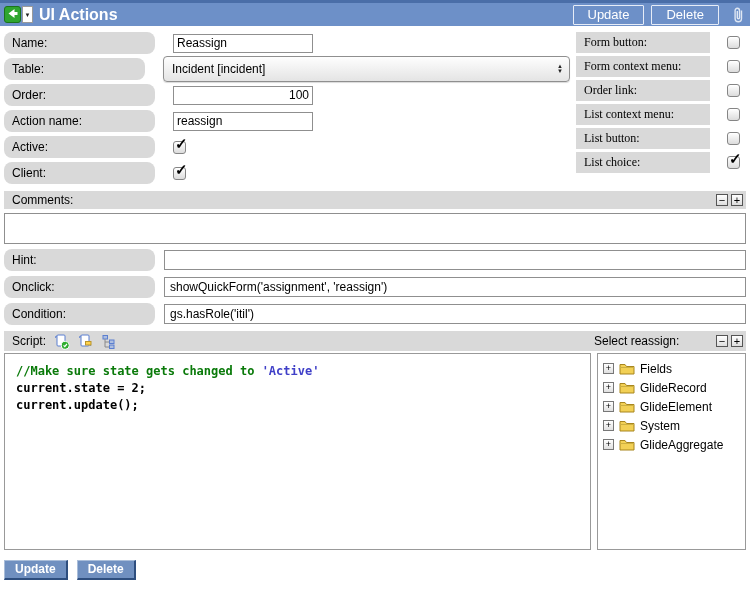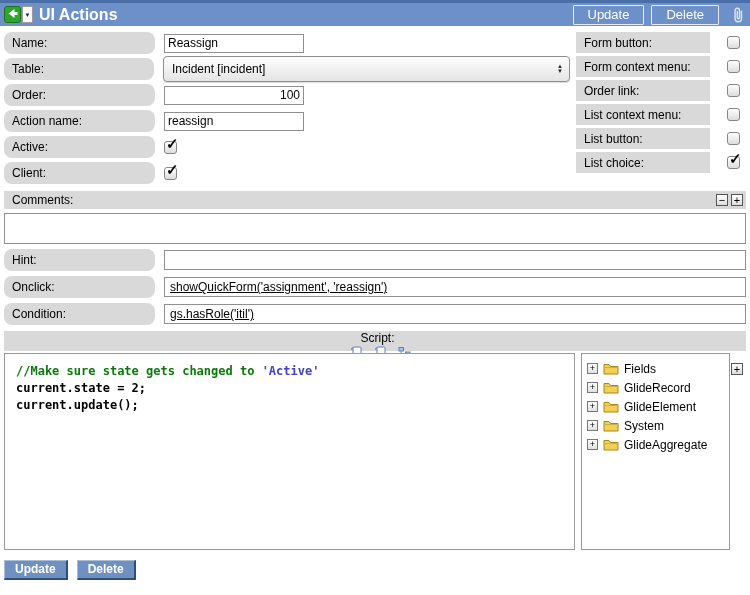--- a/index.html
+++ b/index.html
@@ -36,40 +36,40 @@
   
   .form-area { display:flex; padding:6px 4px 2px 4px; }
   .col-left  { width:566px; display:flex; flex-direction:column; gap:4px; }
   .col-right { width:170px; margin-left:auto; display:flex; flex-direction:column; gap:3px; }
 
   .frow { display:flex; align-items:center; height:22px; }
   .flabel {
     width:151px; height:100%; background:#d9d9d9;
     display:flex; align-items:center; padding-left:8px;border-radius:8px;
   }
-  .fctrl { margin-left:9px; display:flex; }
+  .fctrl { margin-left:18px; display:flex; }
   input.txt {
     width:140px; height:19px; border:1px solid #8f8f8f;
     font-family:inherit; font-size:12px; padding:1px 3px;
   }
   input.num { text-align:right; }
 
   .selectbox {
     width:407px; height:26px; border:1px solid #8f8f8f; border-radius:4px;
     background:linear-gradient(#fefefe,#e4e4e4);
     display:flex; align-items:center; padding:0 6px 0 8px; cursor:pointer;
     box-shadow:0 1px 1px rgba(0,0,0,.15);
   }
   .sel-arrows { margin-left:auto; display:flex; flex-direction:column; align-items:center; }
   .sel-arrows span { font-size:6px; line-height:5px; color:#222; }
 
   .crow { display:flex; align-items:center; height:21px; }
   .clabel {
     width:134px; height:100%; background:#d9d9d9;
-    display:flex; align-items:center; padding-left:8px;
+    display:flex; align-items:center; padding-left:8px;font-family:Liberation Serif, serif;
   }
   .cb-slot { margin-left:auto; margin-right:6px; }
   .checkbox {
     width:13px; height:13px; border:1px solid #858585; border-radius:3px;
     background:linear-gradient(#ffffff,#dcdcdc); position:relative; cursor:pointer;
     box-shadow:inset 0 1px 0 #fff;
   }
   .checkmark {
     position:absolute; top:-7px; left:1px;
     font-size:15px; font-weight:bold; color:#000;
@@ -87,34 +87,34 @@
     font-size:11px; line-height:10px; text-align:center; cursor:pointer;
   }
   textarea.comments {
     display:block; margin:4px 4px 0 4px; width:742px; height:31px;
     border:1px solid #8f8f8f; resize:none; font-family:inherit; font-size:12px; padding:2px 4px;
   }
 
   .irow { display:flex; align-items:center; height:22px; margin:5px 4px 0 4px; }
   .irow input {
     flex:1; margin-left:9px; height:20px; border:1px solid #8f8f8f;
-    font-family:inherit; font-size:12px; padding:1px 5px;text-decoration:underline;
+    font-family:inherit; font-size:12px; padding:1px 5px;
   }
 
   
   .script-hdr {
     height:20px; background:#d9d9d9; margin:6px 4px 0 4px;
-    display:flex; align-items:center; padding:0 3px 0 8px;flex-direction:column;
+    display:flex; align-items:center; padding:0 3px 0 8px;
   }
   .script-icons { display:flex; align-items:center; gap:7px; margin-left:7px; }
   .tool-icon { cursor:pointer; display:flex; }
   .script-hdr-right { margin-left:auto; width:149px; display:flex; align-items:center; }
   .script-hdr-right .minmax { margin-left:auto; }
 
-  .script-body { display:flex; gap:6px; margin:2px 20px 0 4px; height:197px; }
+  .script-body { display:flex; gap:6px; margin:2px 4px 0 4px; height:197px; }
   .code-editor {
     flex:1; border:1px solid #999; background:#fff;
     padding:9px 4px 0 11px; overflow:hidden;
     font-family:"DejaVu Sans Mono", monospace; font-size:12px; line-height:17px; font-weight:bold;
   }
   .code-line { white-space:pre; color:#000; }
 
   .var-tree {
     width:149px; border:1px solid #999; background:#fff; padding:5px 2px;
   }

